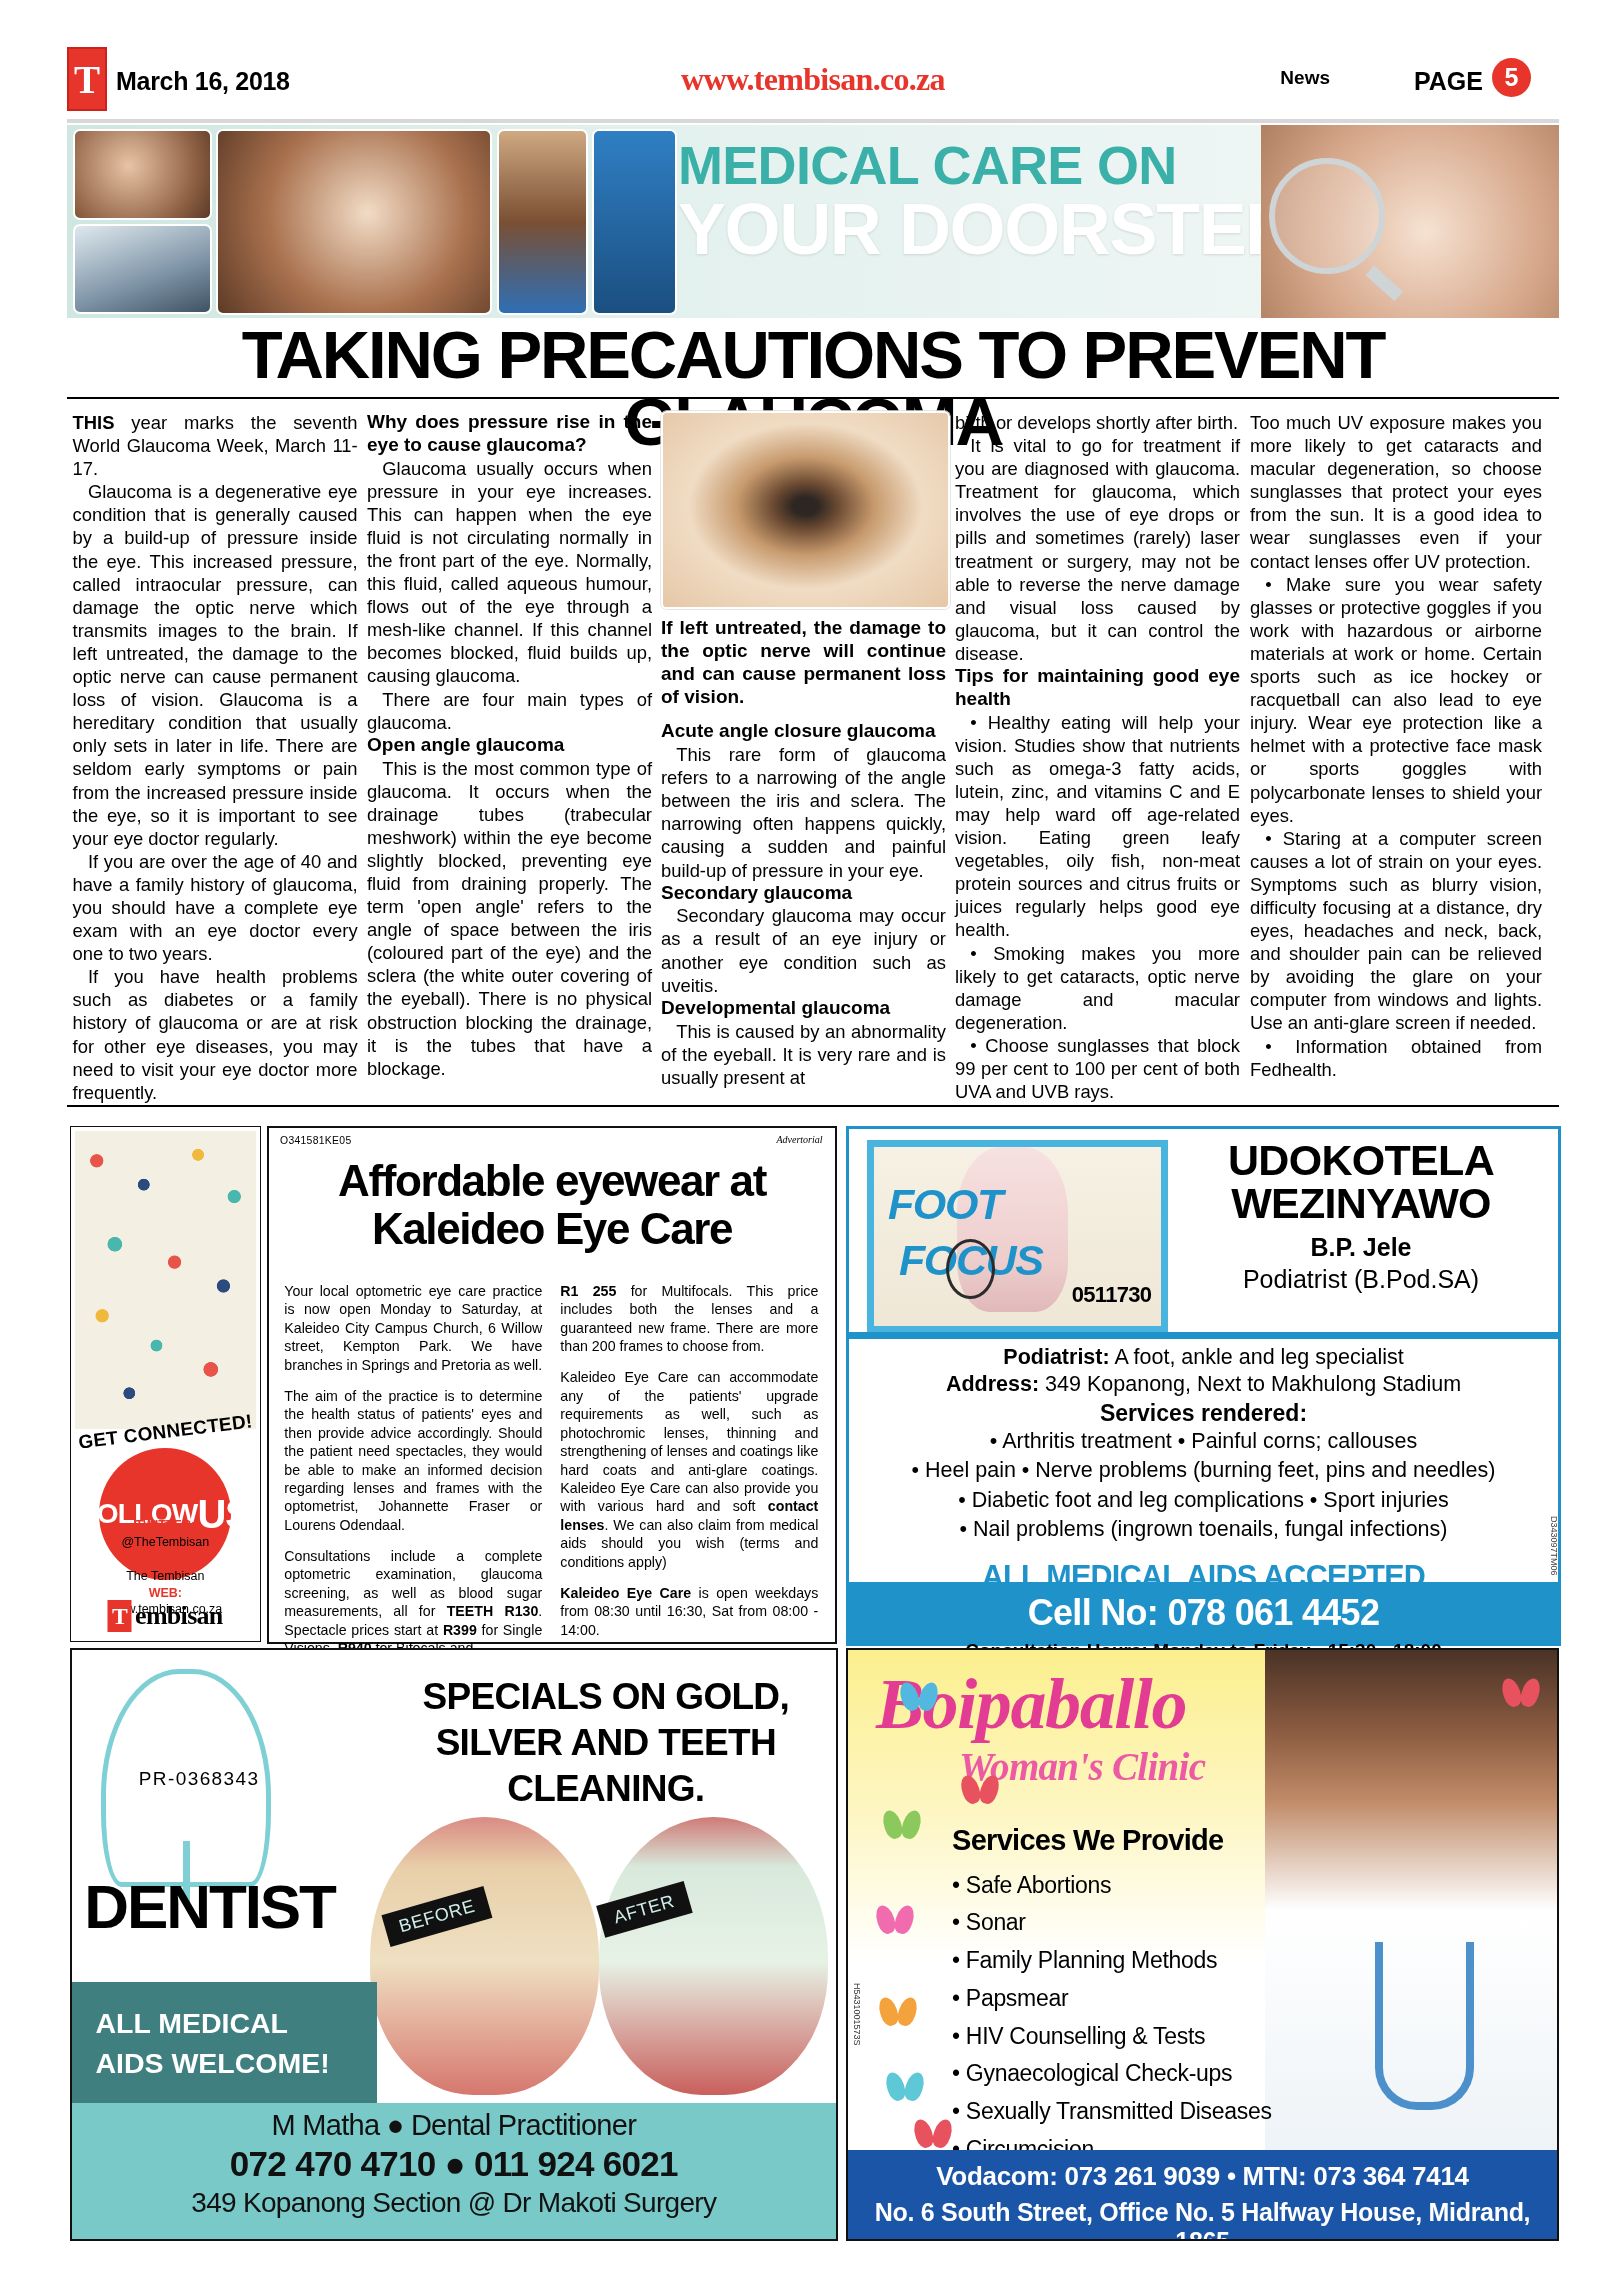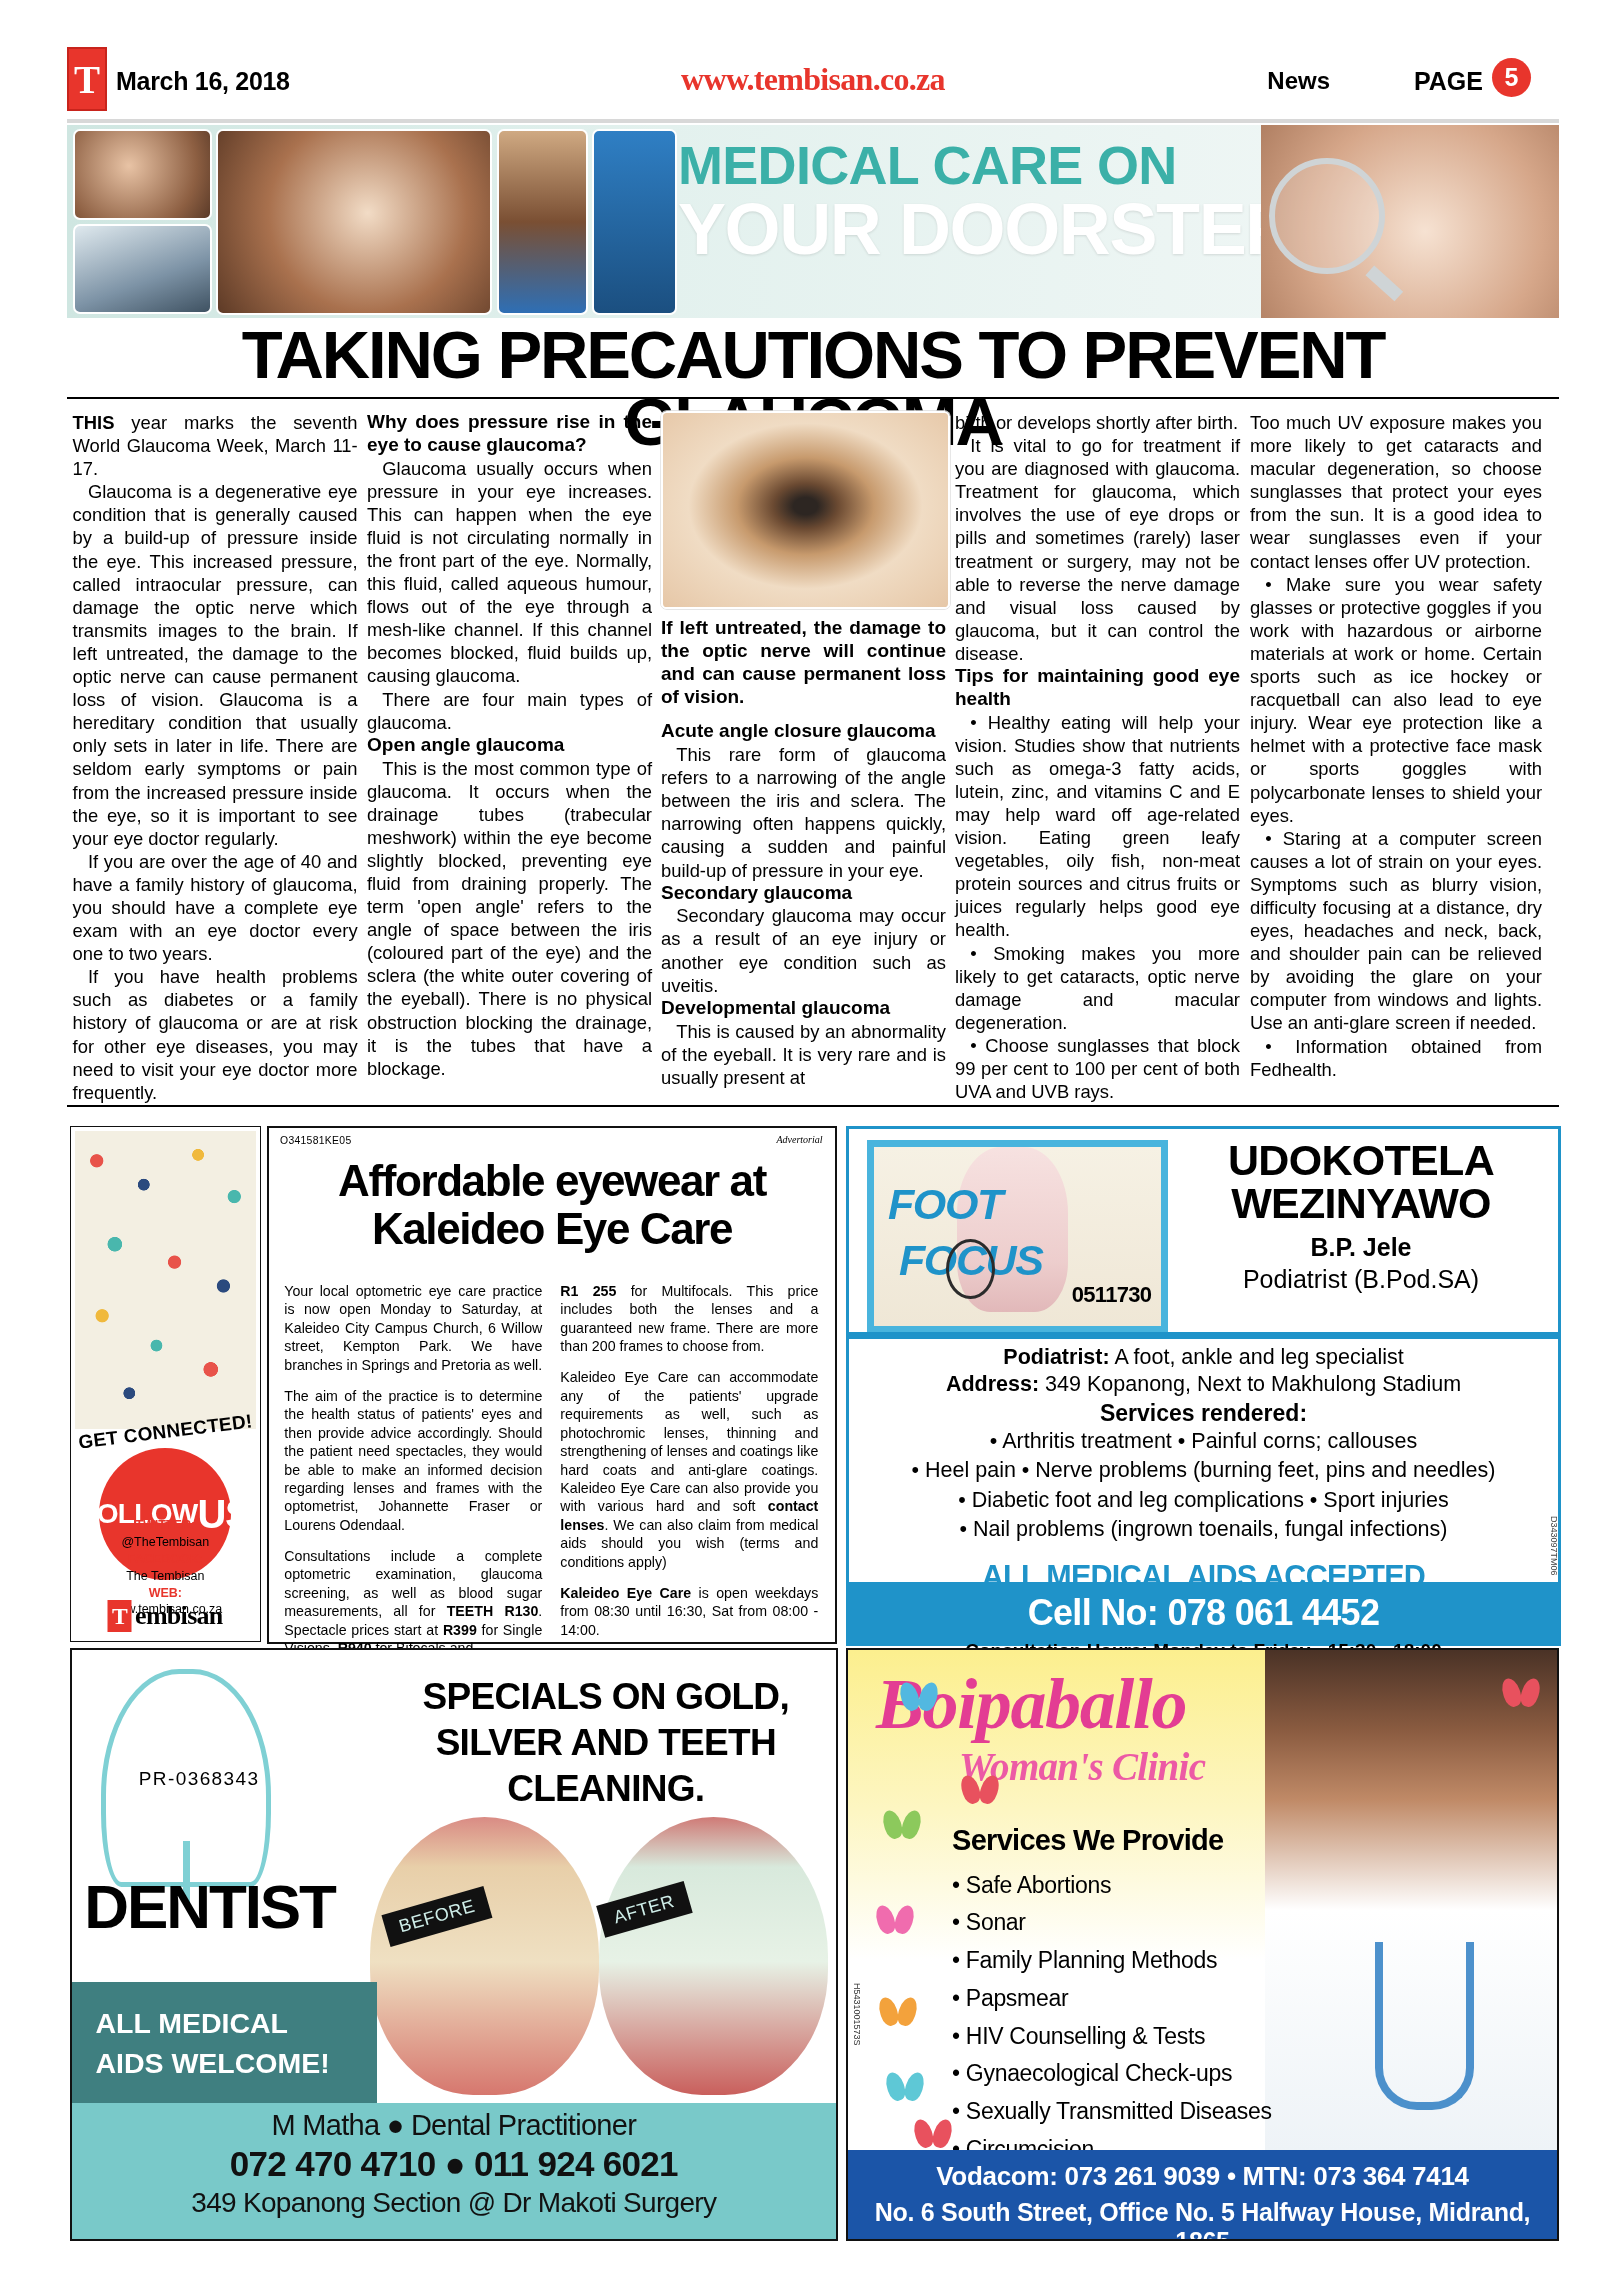--- a/index.html
+++ b/index.html
@@ -7,21 +7,21 @@
   .page{position:relative;width:1624px;height:2295px;background:#fff;overflow:hidden;}
 
   
   .masthead{position:absolute;left:67px;top:54px;width:1492px;height:61px;}
   .mast-logo{position:absolute;left:0;top:-7px;width:36px;height:60px;background:#e8352c;border:2.1px solid #c8241c;
       display:flex;align-items:center;justify-content:center;}
   .mast-logo span{color:#fff;font-family:"Liberation Serif",serif;font-weight:bold;font-size:39px;line-height:1;}
   .mast-date{position:absolute;left:49px;top:12.5px;font-size:25px;font-weight:bold;letter-spacing:-0.3px;}
   .mast-url{position:absolute;left:0;right:0;top:7px;text-align:center;color:#e8352c;font-size:32px;font-weight:bold;
       font-family:"Liberation Serif",serif;letter-spacing:-0.7px;}
-  .mast-news{position:absolute;right:229px;top:12.5px;font-size:24px;font-weight:bold;}
+  .mast-news{position:absolute;right:229px;top:12.5px;font-size:19px;font-weight:bold;}
   .mast-pagelbl{position:absolute;right:76px;top:12.5px;font-size:25px;font-weight:bold;}
   .mast-pagenum{position:absolute;right:28px;top:4.2px;width:39px;height:39px;border-radius:50%;background:#e8352c;
       color:#fff;font-size:25px;font-weight:bold;display:flex;align-items:center;justify-content:center;}
   .mast-rule{position:absolute;left:67px;top:119px;width:1492px;height:3.5px;background:#d8d8d8;}
 
   
   .banner{position:absolute;left:67px;top:125px;width:1492px;height:193px;
      background:linear-gradient(90deg,#cfe6e1 0%,#e3f1ee 40%,#f3f8f7 100%);overflow:hidden;}
   .bn-photos{position:absolute;left:5.6px;top:4.2px;width:604px;height:185px;display:flex;gap:4.2px;}
   .bn-col{display:flex;flex-direction:column;gap:4.2px;}

